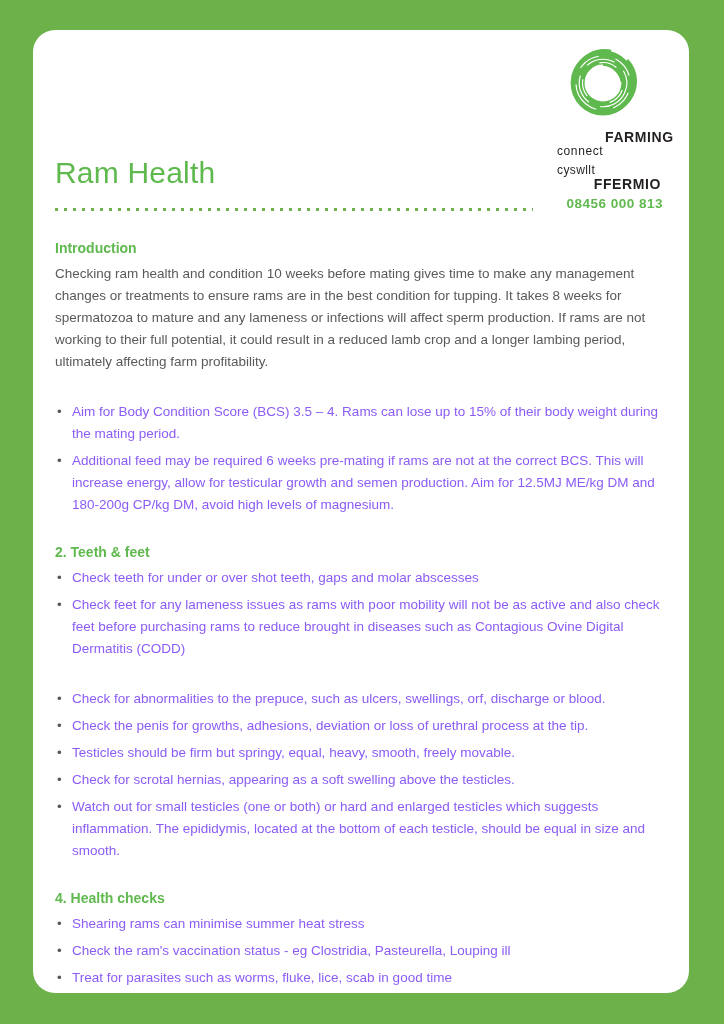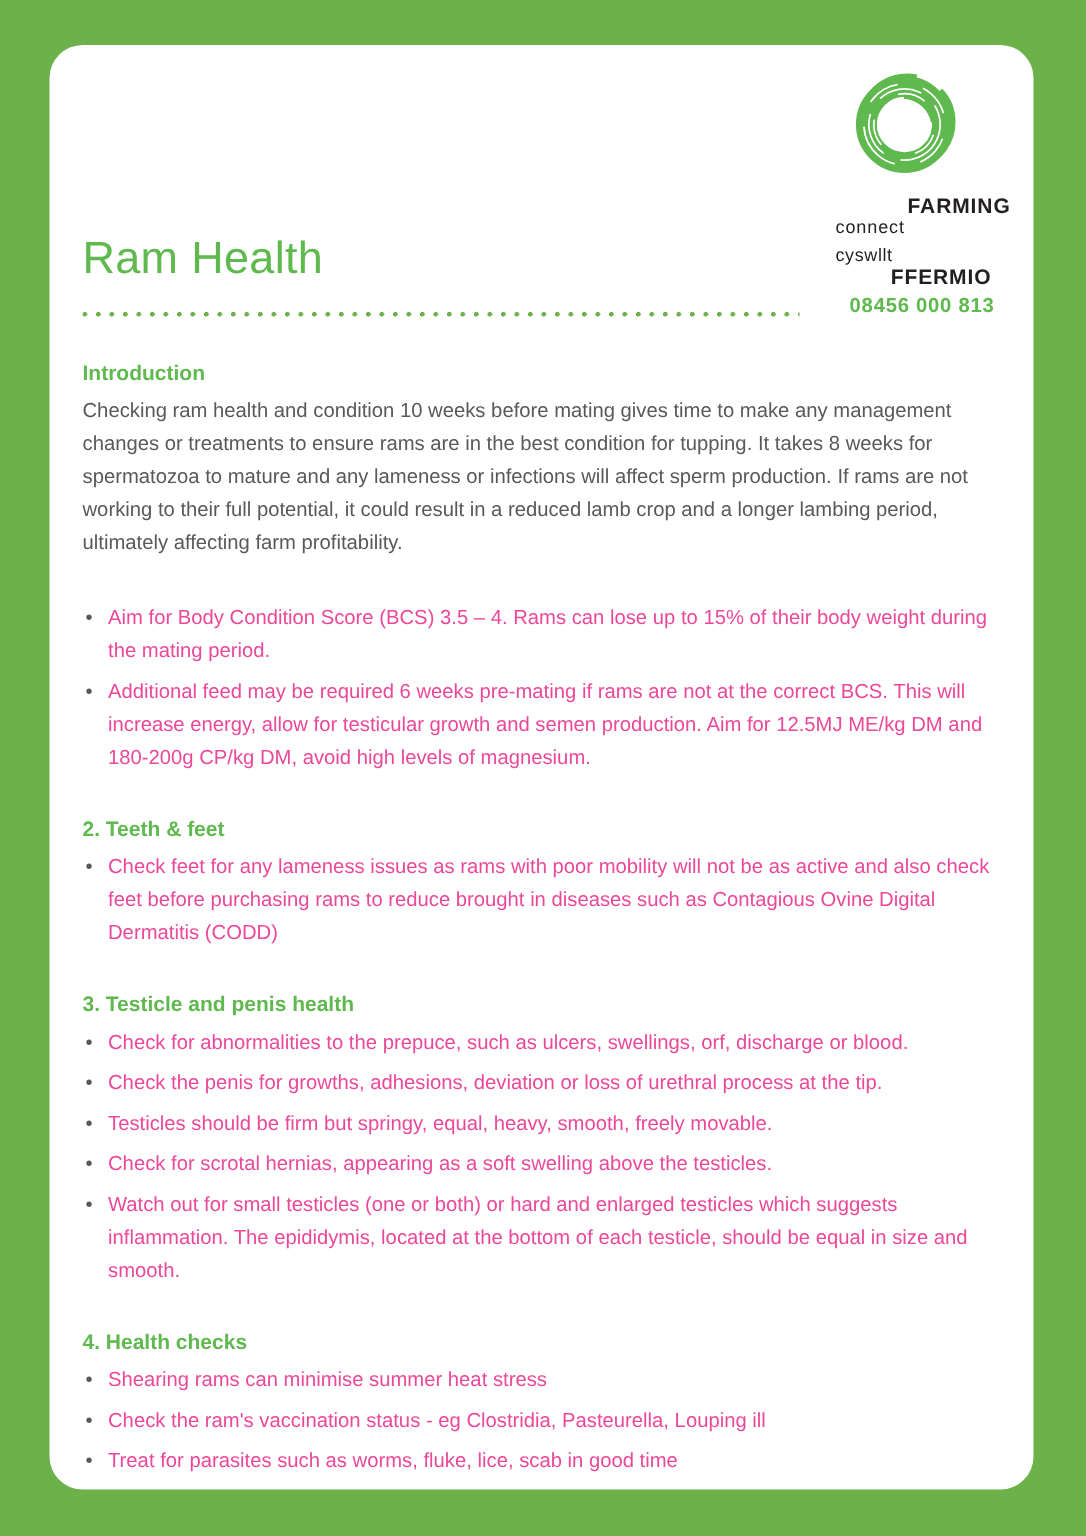--- a/index.html
+++ b/index.html
@@ -65,21 +65,21 @@
     margin: 0;
     font-size: 13.5px; line-height: 22px;
     color: #58595B;
   }
   ul.bullet-list { list-style: none; margin: 0; padding: 0; }
   ul.bullet-list li {
     position: relative;
     padding-left: 17px;
     margin-bottom: 5px;
     font-size: 13.5px; line-height: 22px;
-    color: #ec4899;
+    color: #8b5cf6;
   }
   ul.bullet-list li::before {
     content: "\2022";
     position: absolute; left: 2px; top: 0;
     color: #58595B;
   }
 </style>
 </head>
 <body>
 
@@ -122,26 +122,26 @@
       <section>
         <ul class="bullet-list">
           <li>Aim for Body Condition Score (BCS) 3.5 – 4. Rams can lose up to 15% of their body weight during the mating period.</li>
           <li>Additional feed may be required 6 weeks pre-mating if rams are not at the correct BCS. This will increase energy, allow for testicular growth and semen production.  Aim for 12.5MJ ME/kg DM and 180-200g CP/kg DM, avoid high levels of magnesium.</li>
         </ul>
       </section>
 
       <section>
         <h2 class="section-heading">2. Teeth &amp; feet</h2>
         <ul class="bullet-list">
+          <li>Check teeth for under or over shot teeth, gaps and molar abscesses</li>
           <li>Check feet for any lameness issues as rams with poor mobility will not be as active and also check feet before purchasing rams to reduce brought in diseases such as Contagious Ovine Digital Dermatitis (CODD)</li>
         </ul>
       </section>
 
       <section>
-        <h2 class="section-heading">3. Testicle and penis health</h2>
         <ul class="bullet-list">
           <li>Check for abnormalities to the prepuce, such as ulcers, swellings, orf, discharge or blood.</li>
           <li>Check the penis for growths, adhesions, deviation or loss of urethral process at the tip.</li>
           <li>Testicles should be firm but springy, equal, heavy, smooth, freely movable.</li>
           <li>Check for scrotal hernias, appearing as a soft swelling above the testicles.</li>
           <li>Watch out for small testicles (one or both) or hard and enlarged testicles which suggests inflammation. The epididymis, located at the bottom of each testicle, should be equal in size and smooth.</li>
         </ul>
       </section>
 
       <section>

